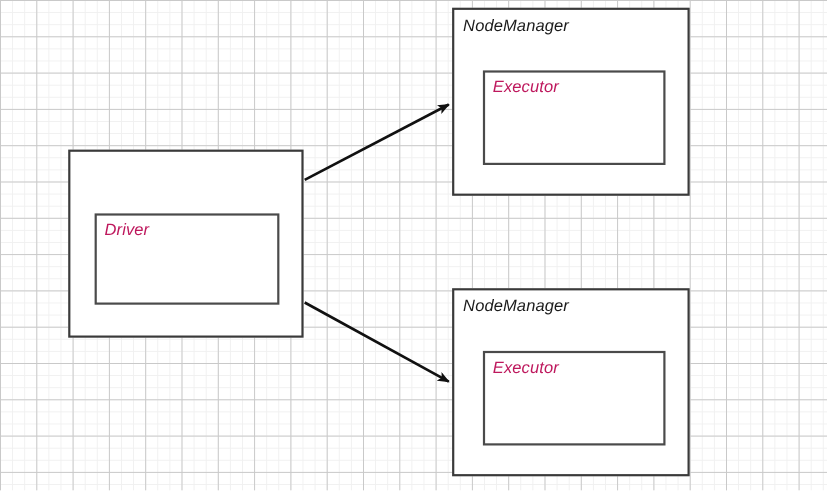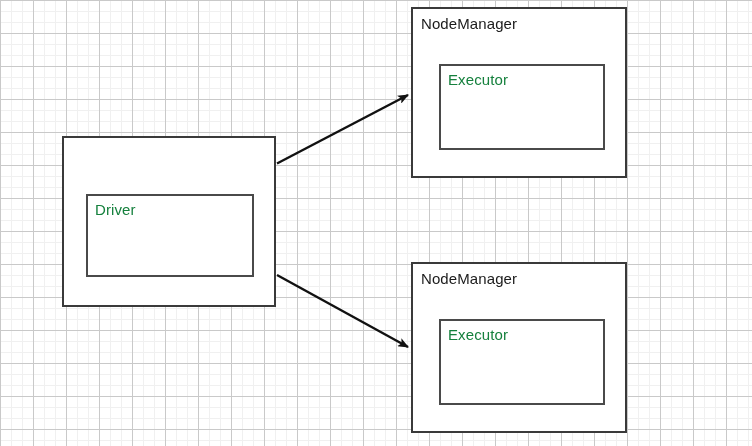--- a/index.html
+++ b/index.html
@@ -26,20 +26,21 @@
       33px 33px,
       11px 11px,
       11px 11px;
     background-position: 0 -1px, -1px 0, 0 -1px, -1px 0;
   }
   .node {
     position: absolute;
     box-sizing: border-box;
     background: #ffffff;
     border: 2px solid #3a3a3a;
+    font-style: italic;
   }
   .node-label {
     position: absolute;
     left: 8px;
     top: 5px;
     font-size: 15px;
     line-height: 20px;
     color: #1b1b1b;
     white-space: nowrap;
     letter-spacing: 0.1px;
@@ -49,21 +50,21 @@
     box-sizing: border-box;
     background: #ffffff;
     border: 2px solid #4a4a4a;
   }
   .inner-label {
     position: absolute;
     left: 7px;
     top: 4px;
     font-size: 15px;
     line-height: 20px;
-    color: #15803d;
+    color: #be185d;
     white-space: nowrap;
     letter-spacing: 0.1px;
   }
   #arrows {
     position: absolute;
     left: 0;
     top: 0;
     width: 752px;
     height: 446px;
     pointer-events: none;

